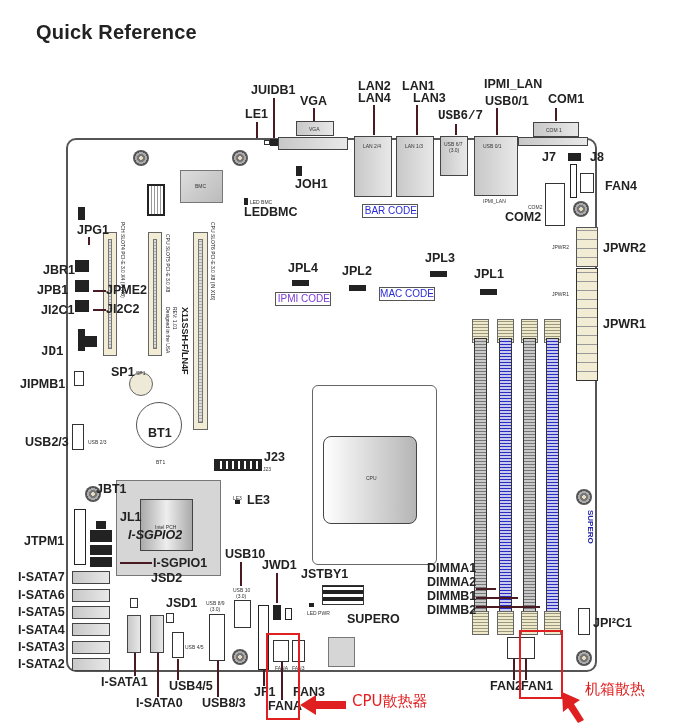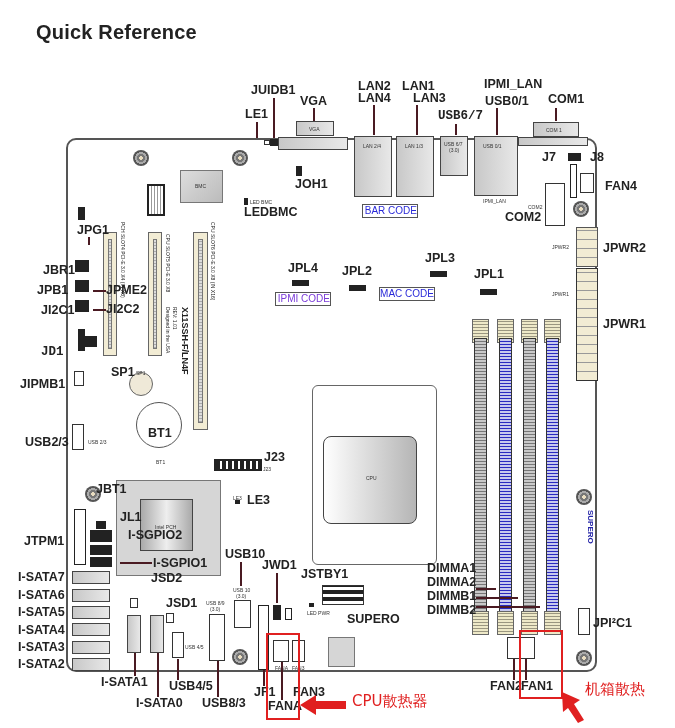--- a/index.html
+++ b/index.html
@@ -226,21 +226,21 @@
 <div class="lbl" style="left:474px;top:268px;">JPL1</div>
 <div class="lbl" style="left:20px;top:378px;">JIPMB1</div>
 <div class="lbl" style="left:111px;top:366px;">SP1</div>
 <div class="lbl" style="left:148px;top:427px;">BT1</div>
 <div class="lbl" style="left:25px;top:436px;">USB2/3</div>
 <div class="lbl" style="left:264px;top:451px;">J23</div>
 <div class="lbl" style="left:247px;top:494px;">LE3</div>
 <div class="lbl" style="left:96px;top:483px;">JBT1</div>
 <div class="lbl" style="left:120px;top:511px;">JL1</div>
 <div class="lbl" style="left:24px;top:535px;">JTPM1</div>
-<div class="lbl" style="left:128px;top:529px;">I-SGPIO2</div>
+<div class="lbl" style="left:128px;top:529px;font-style:italic;">I-SGPIO2</div>
 <div class="lbl" style="left:153px;top:557px;">I-SGPIO1</div>
 <div class="lbl" style="left:151px;top:572px;">JSD2</div>
 <div class="lbl" style="left:225px;top:548px;">USB10</div>
 <div class="lbl" style="left:262px;top:559px;">JWD1</div>
 <div class="lbl" style="left:301px;top:568px;">JSTBY1</div>
 <div class="lbl" style="left:347px;top:613px;">SUPERO</div>
 <div class="lbl" style="left:427px;top:562px;">DIMMA1</div>
 <div class="lbl" style="left:427px;top:576px;">DIMMA2</div>
 <div class="lbl" style="left:427px;top:590px;">DIMMB1</div>
 <div class="lbl" style="left:427px;top:604px;">DIMMB2</div>

